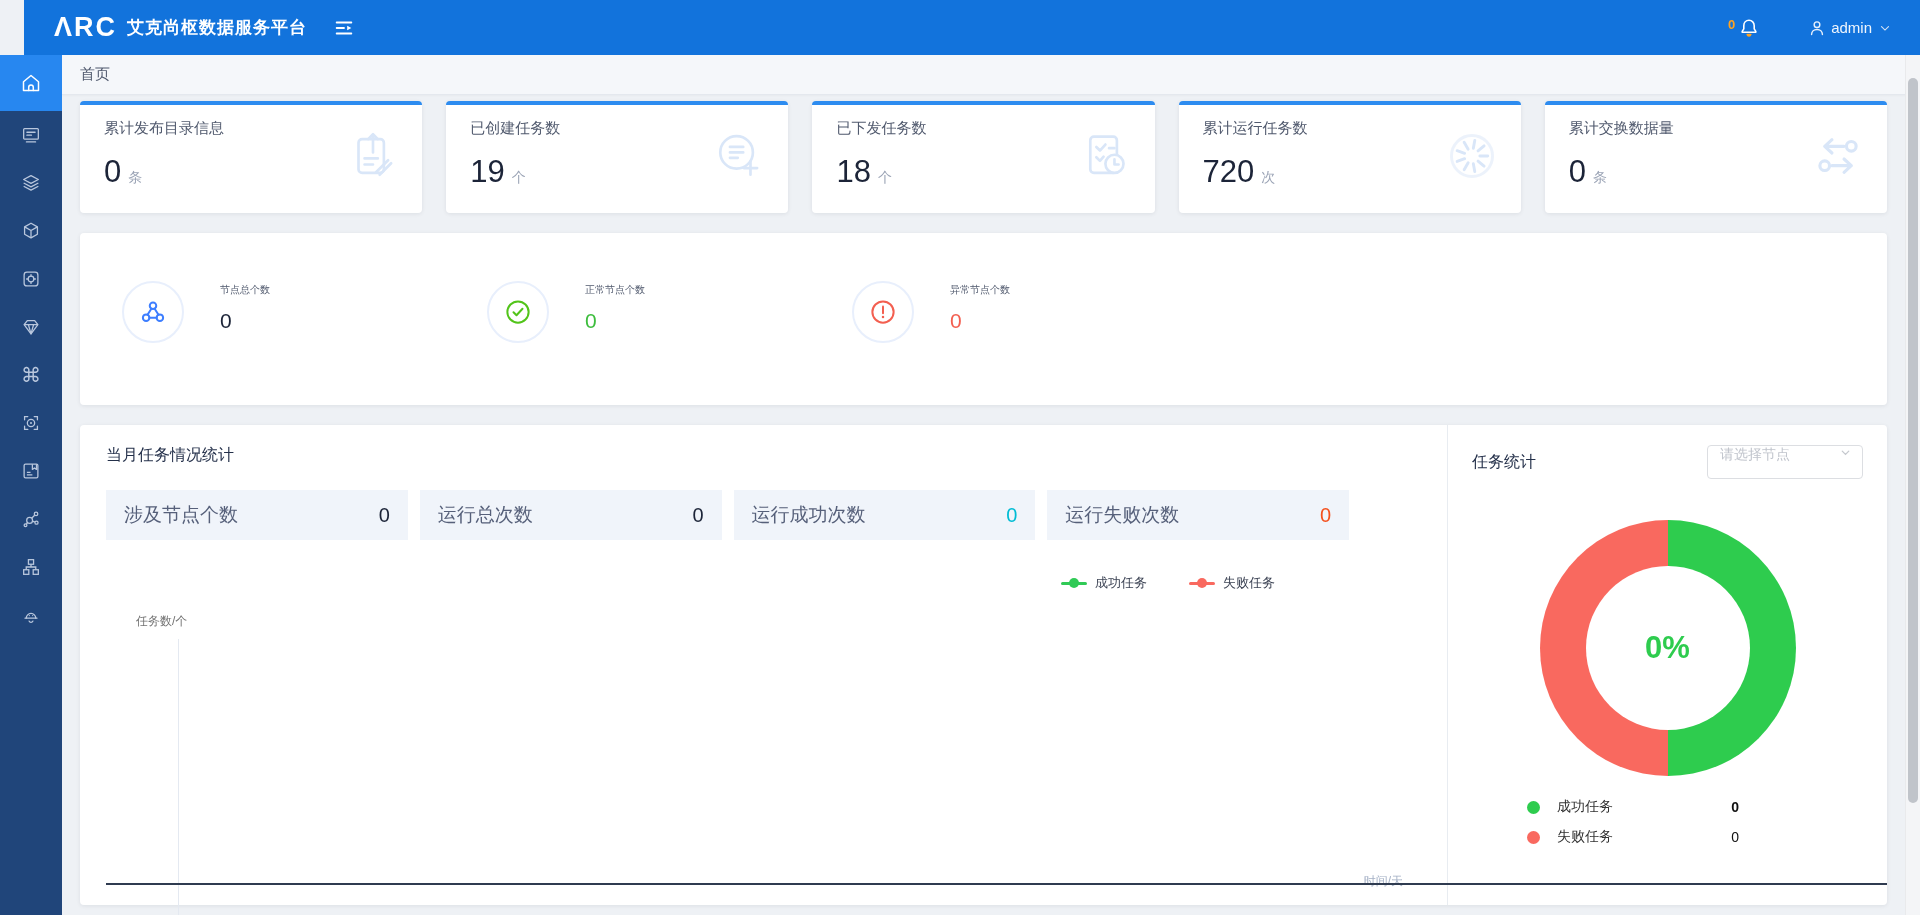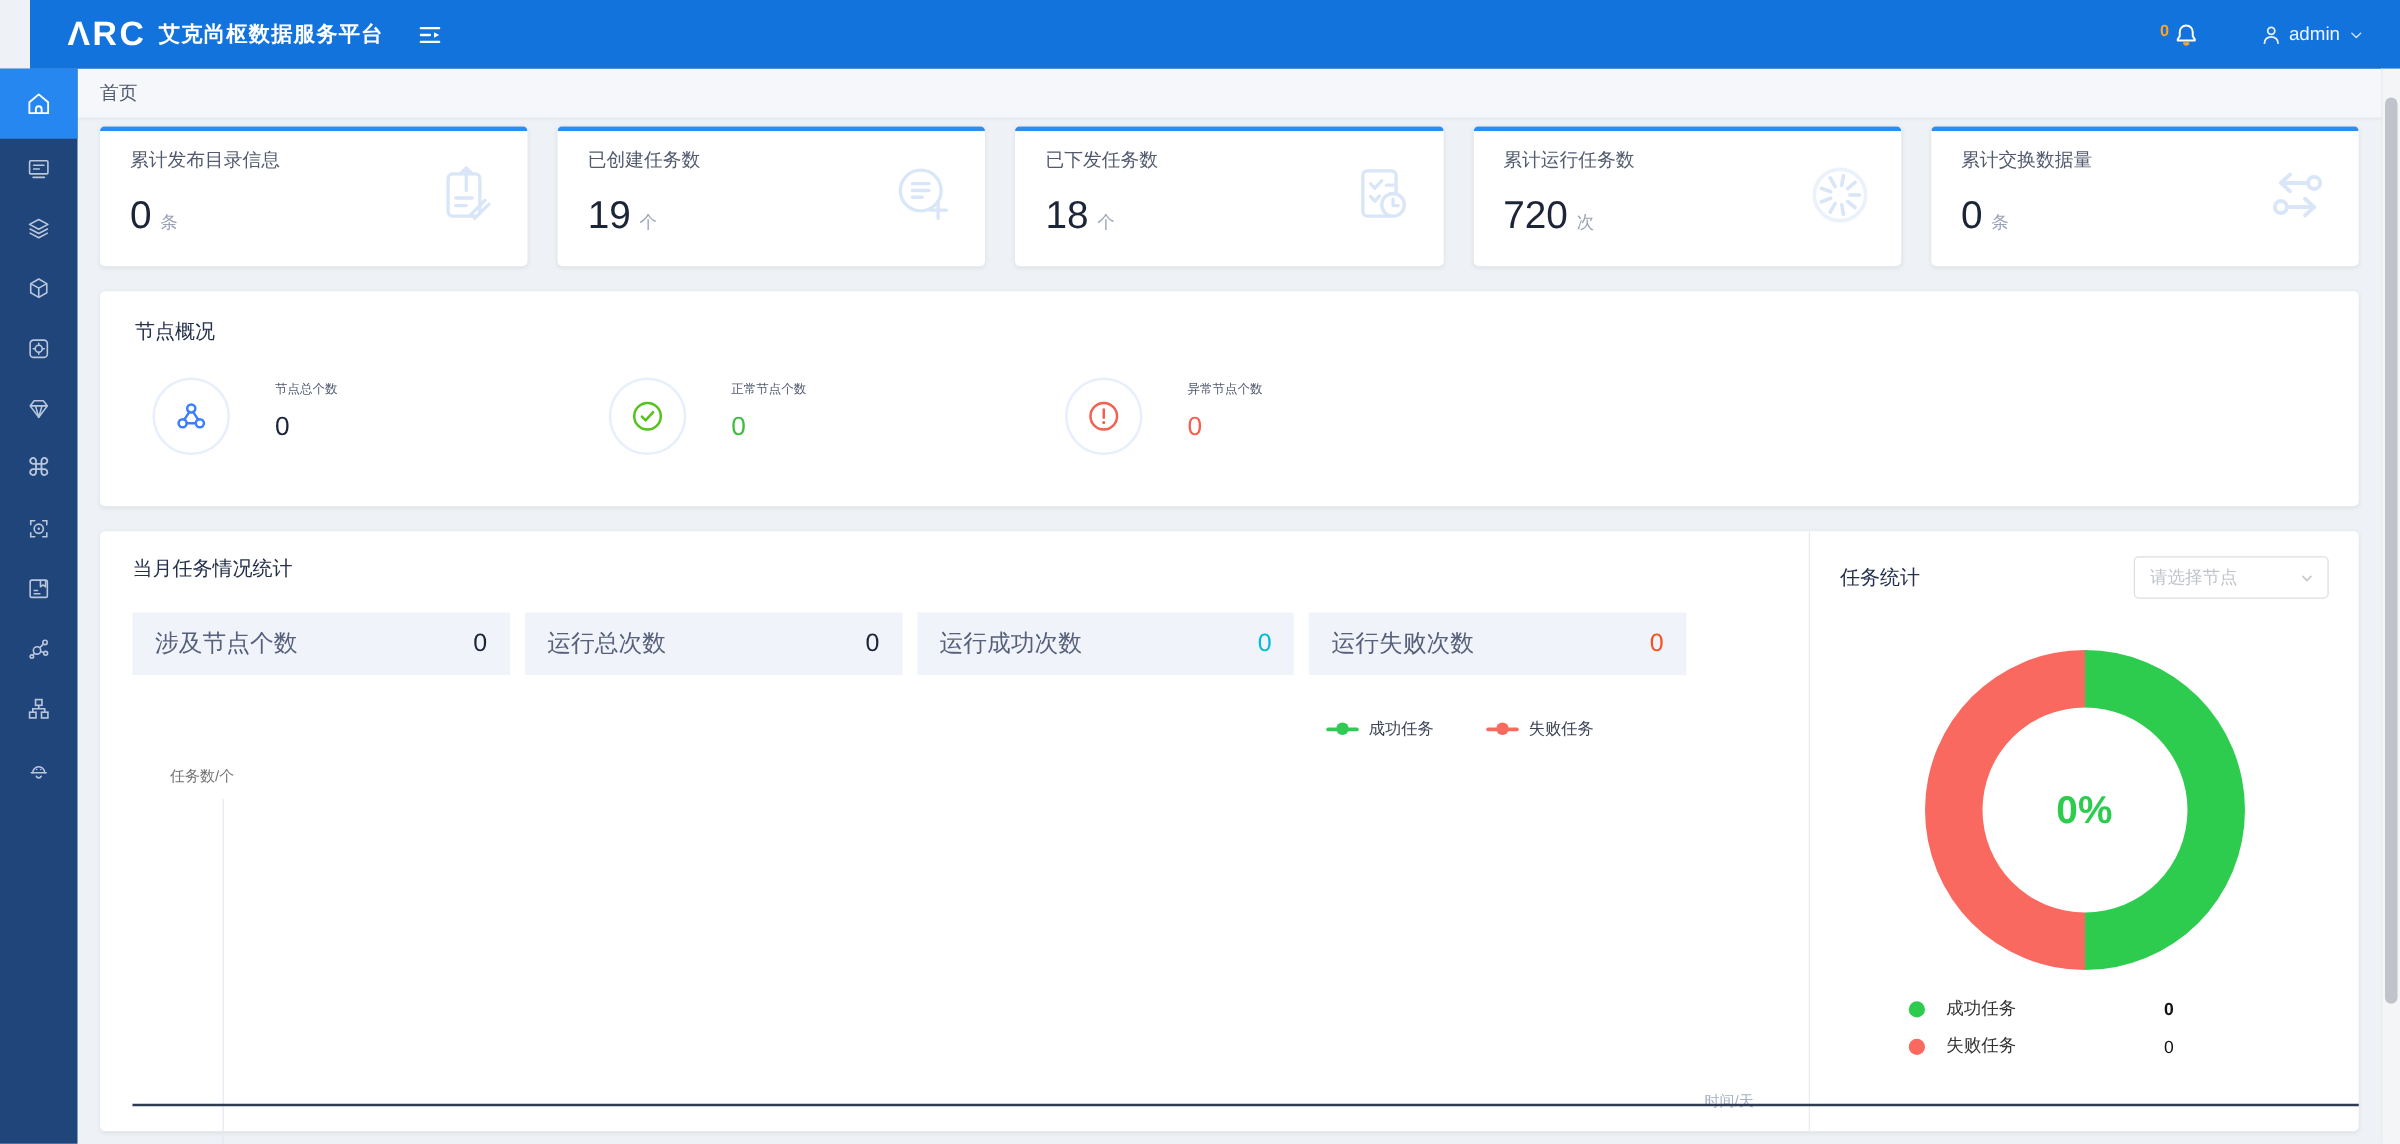--- a/index.html
+++ b/index.html
@@ -70,21 +70,21 @@
   .lg-dot { position:absolute; left:50%; top:50%; transform:translate(-50%,-50%);
     width:10px; height:10px; border-radius:50%; }
   .lg-label { font-size:13px; color:#3c4354; margin-left:8px; }
   .m-ylabel { position:absolute; left:56px; top:188px; font-size:12px; color:#737373; }
   .m-vline { position:absolute; left:98px; top:214px; bottom:-14px; width:1px; background:#e4e9f1; }
   .m-xlabel { position:absolute; right:44px; top:448px; font-size:12px; color:#a4b0c5; }
 
   .taskstats { width:440px; border-left:1px solid #e8ecf1; padding:20px 24px; position:relative; }
   .ts-head { display:flex; align-items:center; justify-content:space-between; }
   .select { width:156px; height:34px; border:1px solid #dcdee2; border-radius:4px; background:#fff;
-    display:flex; align-items:center; justify-content:space-between; padding:0 10px 0 12px; cursor:pointer; }
+    display:flex; justify-content:space-between; padding:0 10px 0 12px; cursor:pointer; }
   .select .ph { font-size:14px; color:#c0c4cc; }
   .donut { width:256px; height:256px; border-radius:50%; margin:41px auto 0; position:relative; }
   .donut::after { content:""; position:absolute; left:50%; top:50%; transform:translate(-50%,-50%);
     width:164px; height:164px; border-radius:50%; background:#fff; }
   .donut .d-center { position:absolute; inset:0; display:flex; align-items:center; justify-content:center;
     font-size:31px; font-weight:700; z-index:2; }
   .t-legend { margin:22px 0 0 55px; width:212px; }
   .tl-row { display:flex; align-items:center; margin-bottom:12px; }
   .tl-dot { width:13px; height:13px; border-radius:50%; flex:none; }
   .tl-label { font-size:14px; color:#333; margin-left:17px; }
@@ -280,21 +280,20 @@
       <svg class="c-icon" width="58" height="58" viewBox="0 0 48 48" fill="none" stroke="currentColor" stroke-width="2.6" stroke-linecap="round" stroke-linejoin="round">
         <path d="M29 16 H13 M19 10.5 L13 16 L19 21.5"></path>
           <circle cx="35" cy="16" r="4"></circle>
         <circle cx="13" cy="32" r="4"></circle>
           <path d="M19 32 H35 M29 26.5 L35 32 L29 37.5"></path>
       </svg>
     </div>
   </div>
 
   <section class="panel node-panel">
-    <div class="p-title">节点概况</div>
     <div class="node-row">
       <div class="node-item">
         <div class="n-circle">
           <svg width="30" height="30" viewBox="0 0 24 24" fill="none" stroke="#3d7eff" stroke-width="1.6" stroke-linecap="round">
             <circle cx="12" cy="7" r="2.6"></circle>
               <circle cx="6.5" cy="16.5" r="2.6"></circle>
               <circle cx="17.5" cy="16.5" r="2.6"></circle>
             <path d="M10.8 9.2 L7.6 14.2 M13.2 9.2 L16.4 14.2 M9.1 16.5 h5.8"></path>
           </svg>
         </div>

